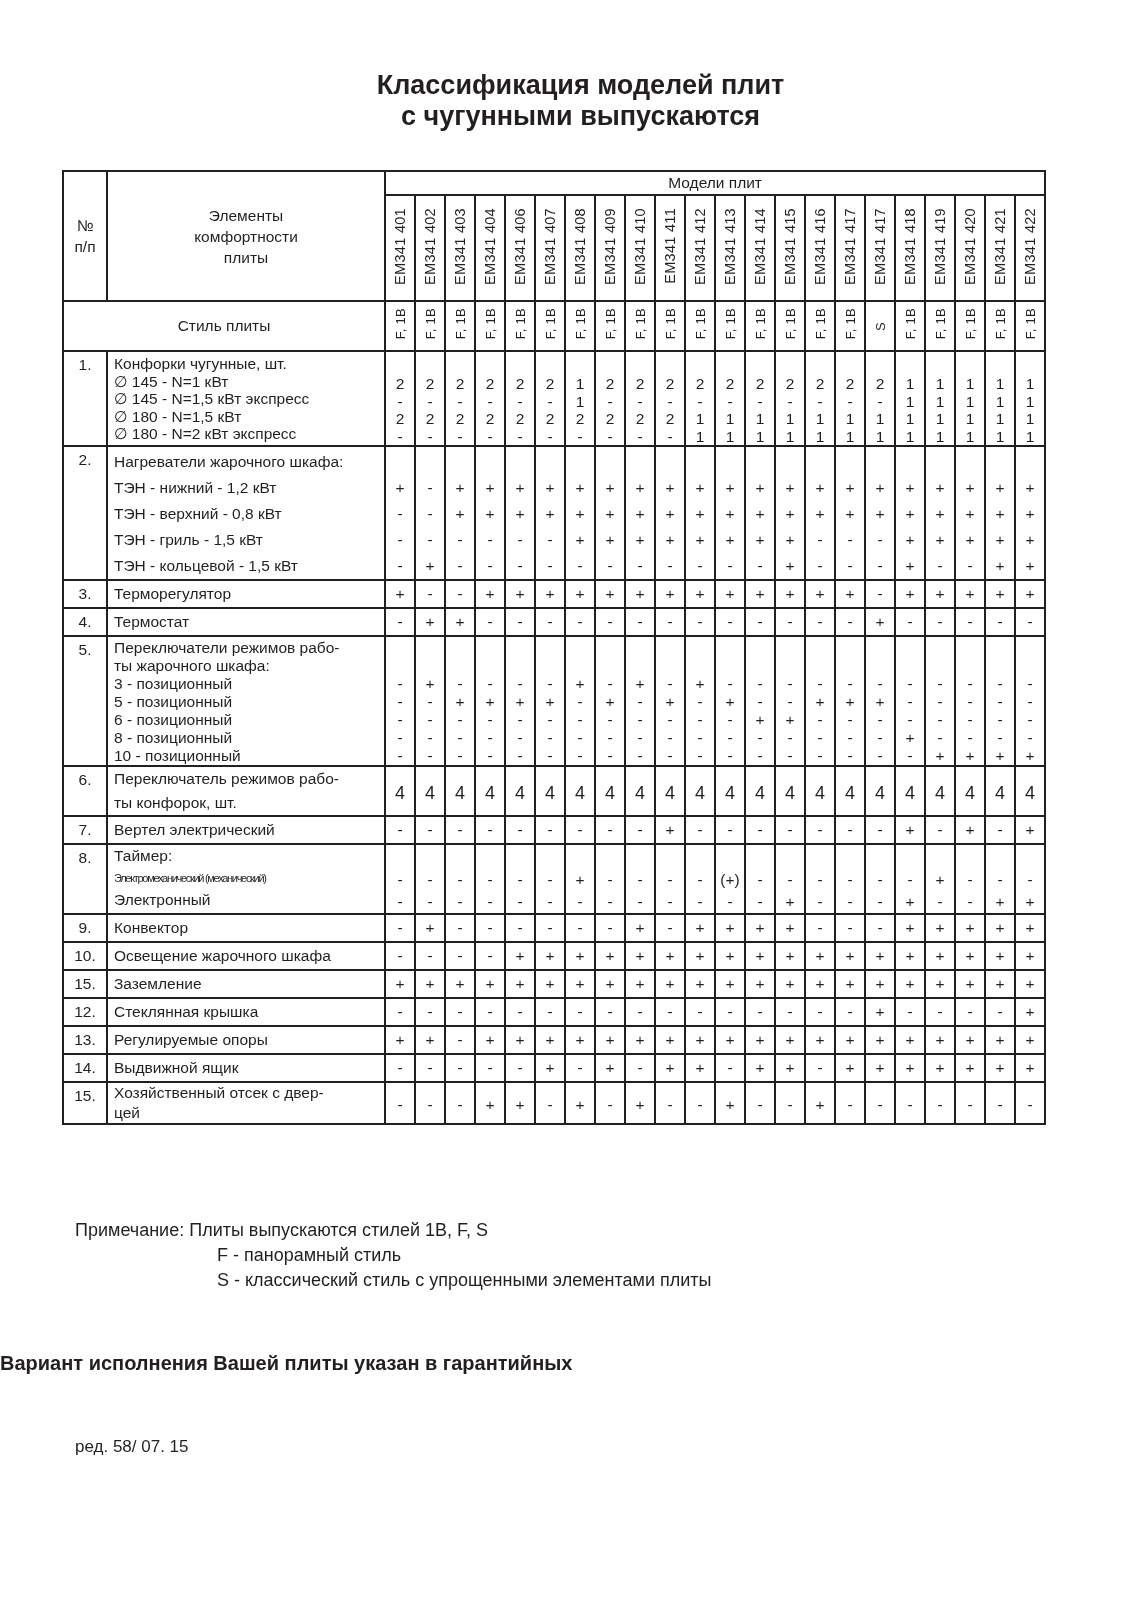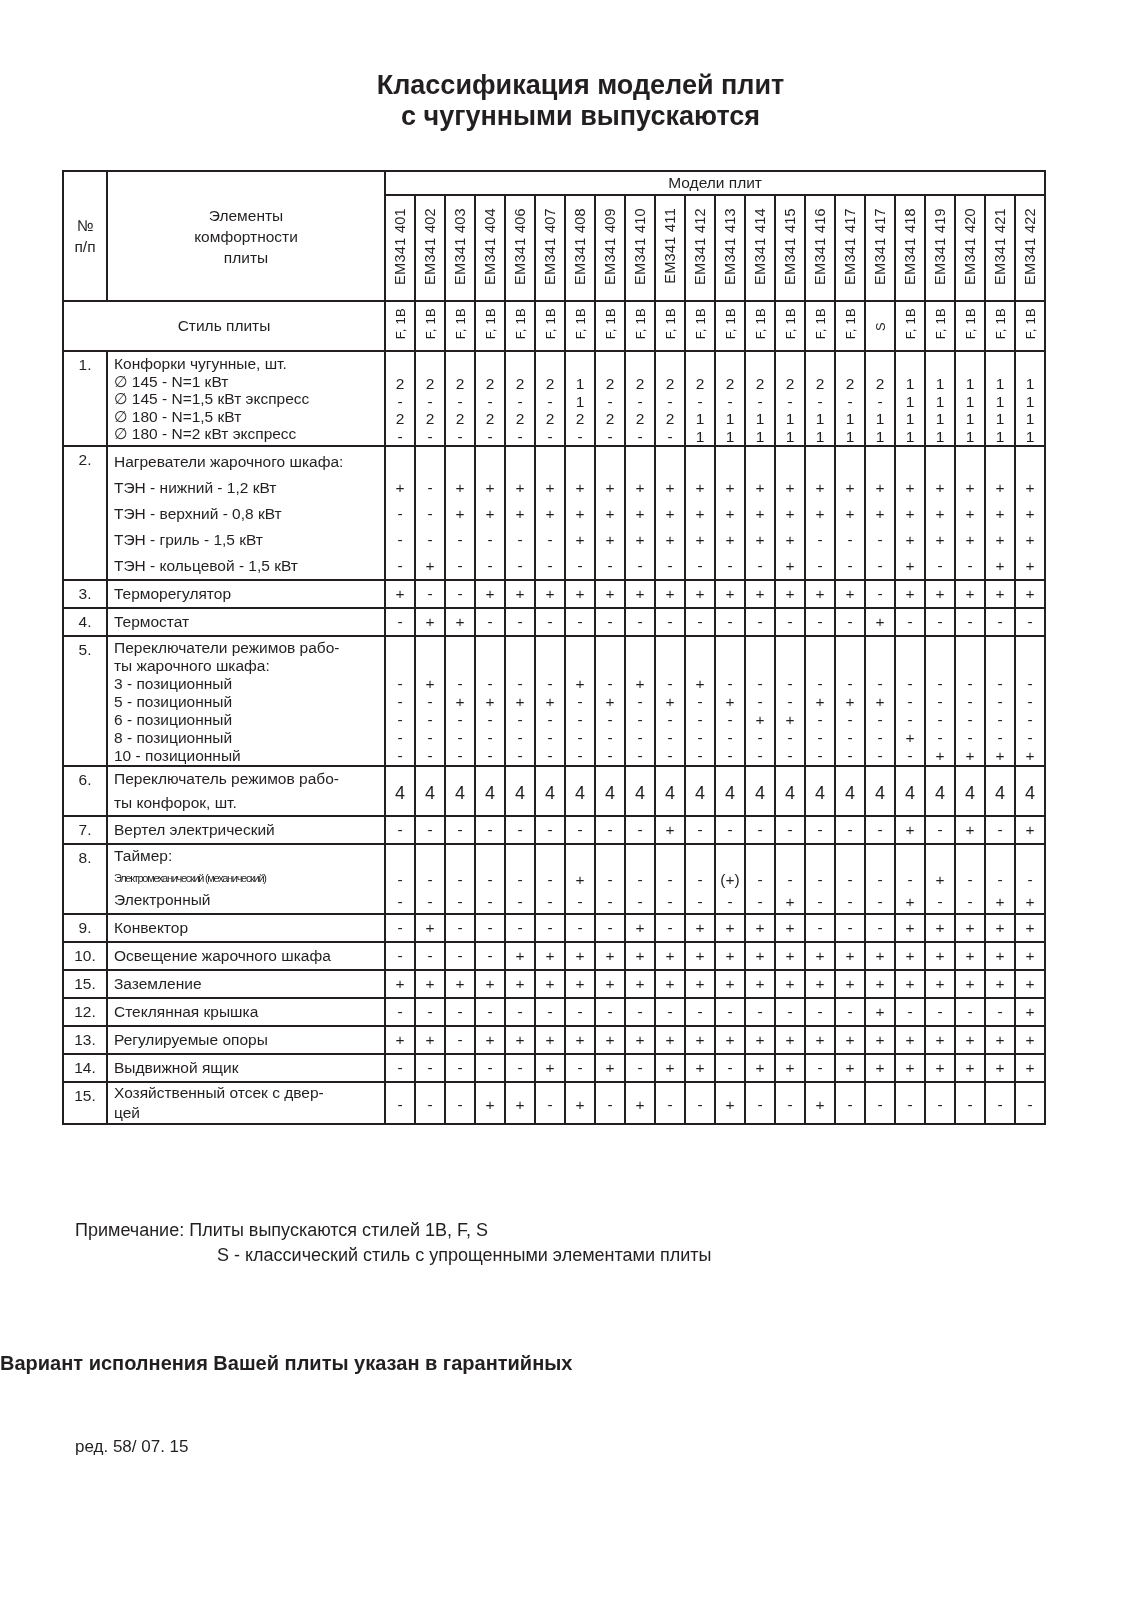--- a/index.html
+++ b/index.html
@@ -1508,20 +1508,21 @@
         </td>
         <td class="val single">
           <span class="v">-</span>
         </td>
       </tr>
     </tbody>
 </table>
 
 <div class="note">
   <span class="line">Примечание: Плиты выпускаются стилей 1B, F, S</span>
+  <span class="line indent2">F - панорамный стиль</span>
   <span class="line indent2">S - классический стиль с упрощенными элементами плиты</span>
 </div>
 
 <div class="final">
   <span class="line">Вариант исполнения Вашей плиты указан в гарантийных</span>
 </div>
 
 <div class="rev">ред. 58/ 07. 15</div>
 
 </body></html>

